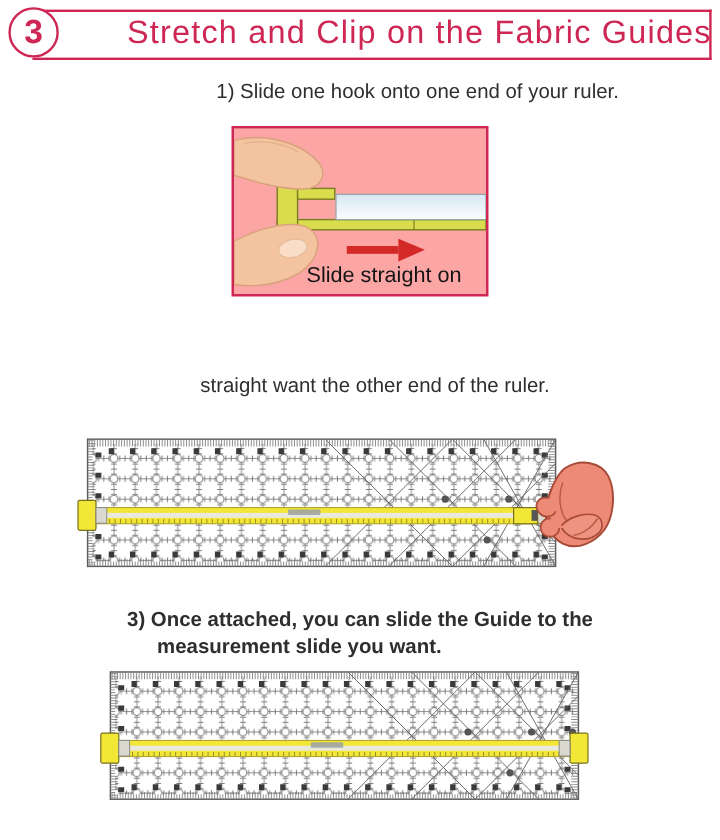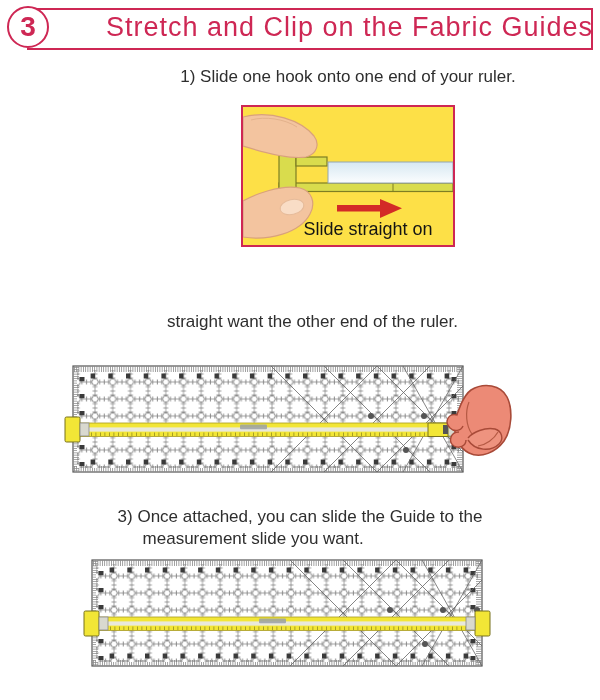--- a/index.html
+++ b/index.html
@@ -29,25 +29,25 @@
     text-align:center;font-size:27px;letter-spacing:1px;color:var(--accent);
     white-space:nowrap;
     margin-left:30px;
   }
   
   .step{position:absolute;width:600px;text-align:center;font-size:17px;line-height:22px;color:var(--ink);}
   .step-inner{display:inline-block;text-align:left;}
   .step-inner .cont{padding-left:25px;}
   #step1{top:66px;margin-left:48px;}
   #step2{top:289px;}
-  #step3{top:506px;}
+  #step3{top:506px;font-weight:bold;}
   
   .illo1-box{
     position:absolute;left:193px;top:105px;width:214px;height:142px;
-    border:2px solid var(--accent);box-sizing:border-box;background:#fde047;margin-left:48px;
+    border:2px solid var(--accent);box-sizing:border-box;background:#fca5a5;
   }
   .illo1-box svg{position:absolute;left:0;top:0;}
   .illo1-caption{
     position:absolute;left:42px;right:2px;bottom:5px;text-align:center;
     font-size:18px;color:#141414;white-space:nowrap;
   }
   
   .illo-ruler{position:absolute;}
   #illo2{left:60px;top:360px;}
   #illo3{left:78px;top:556px;}

